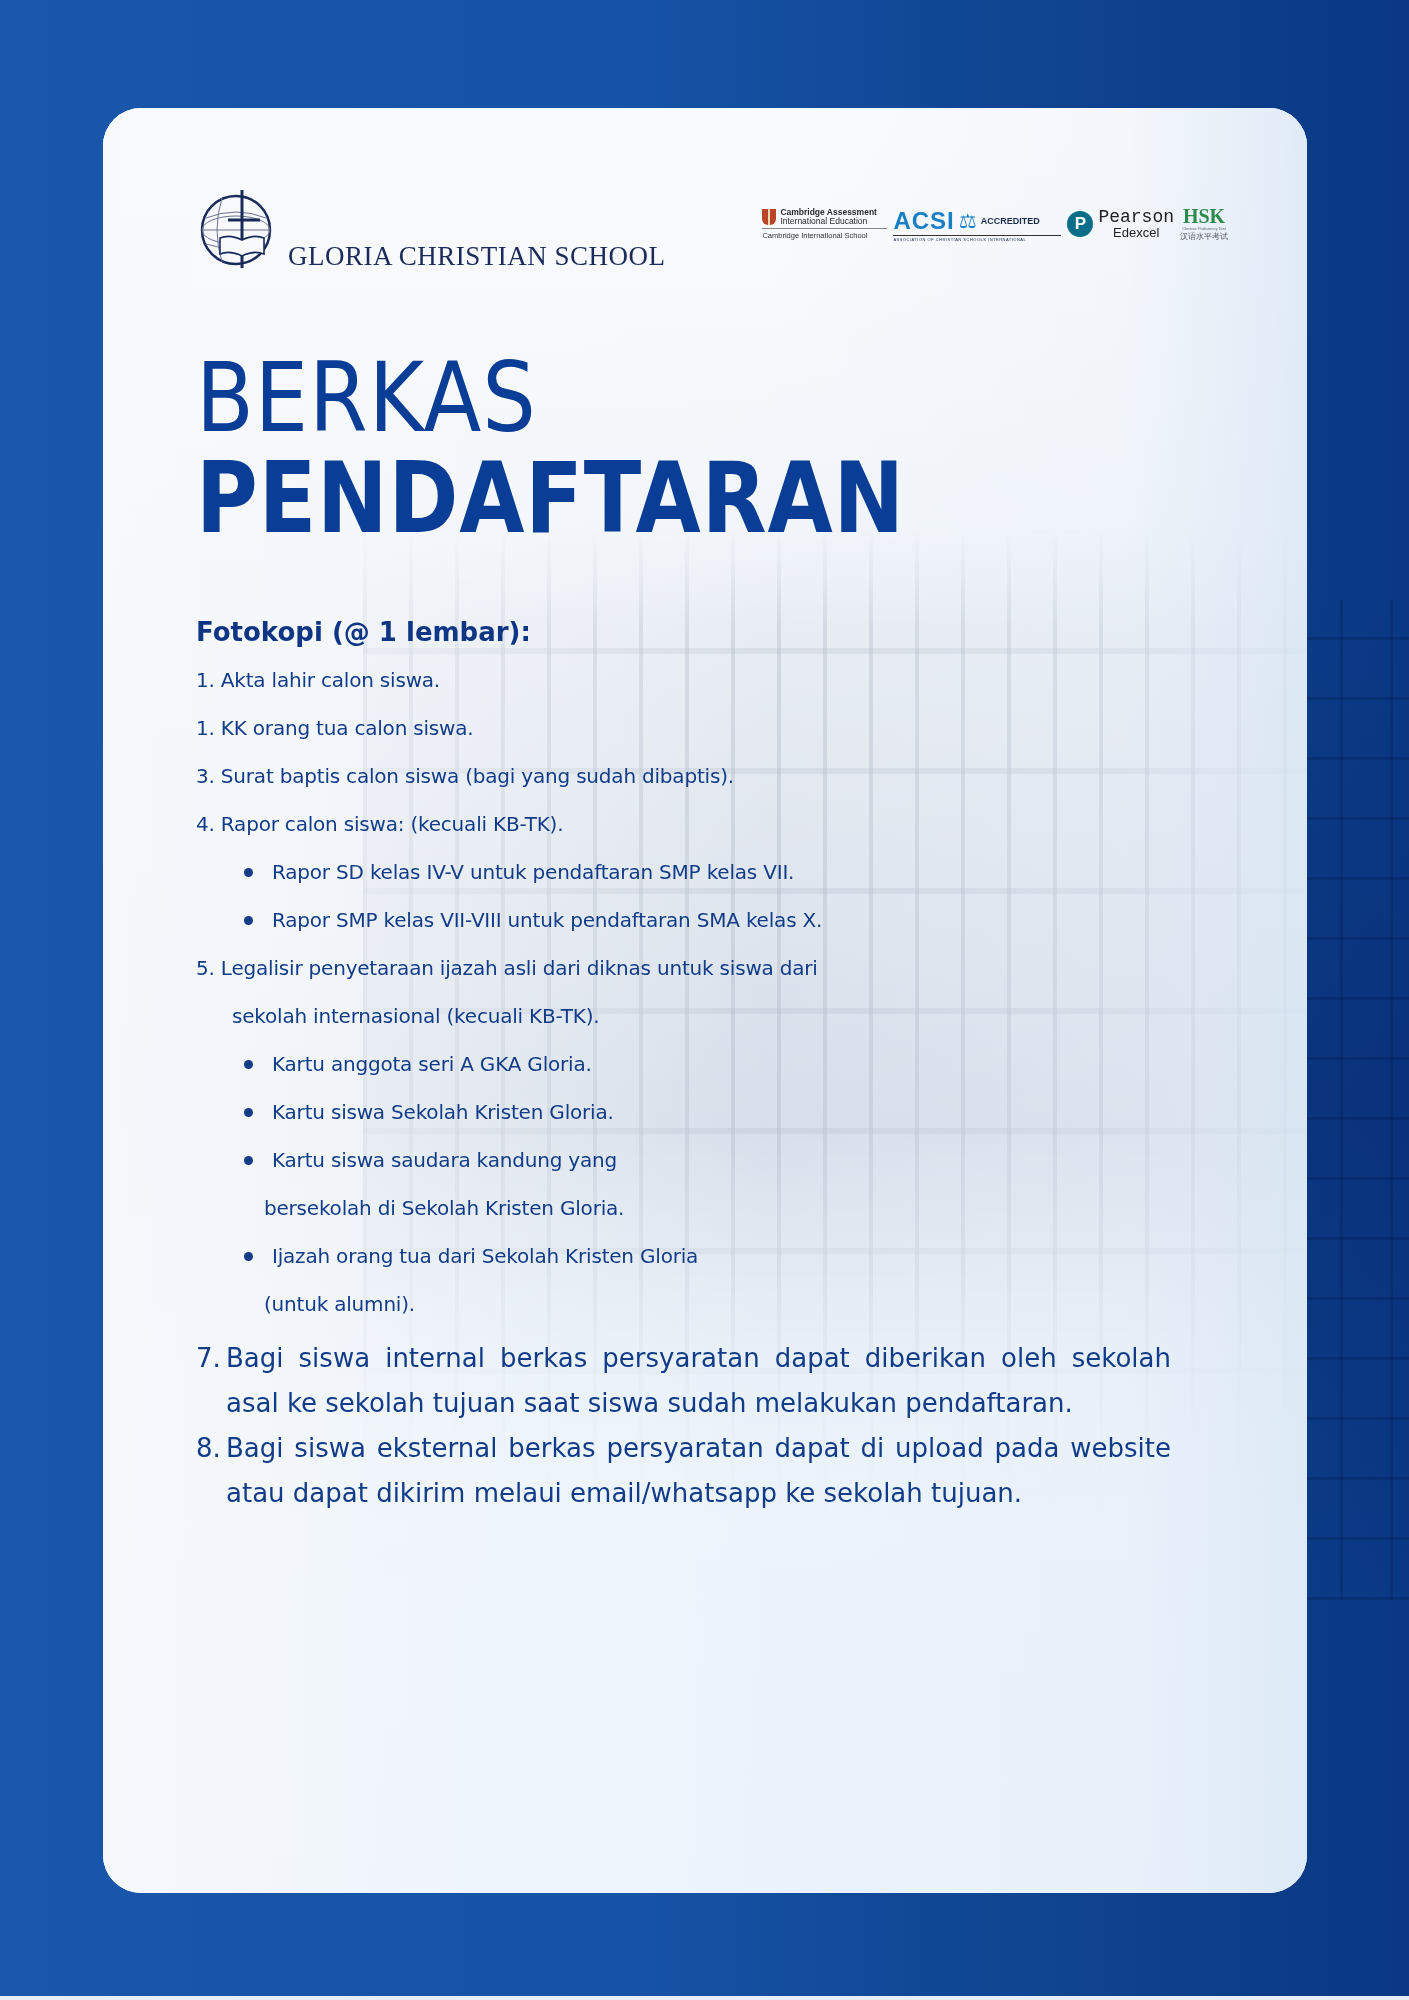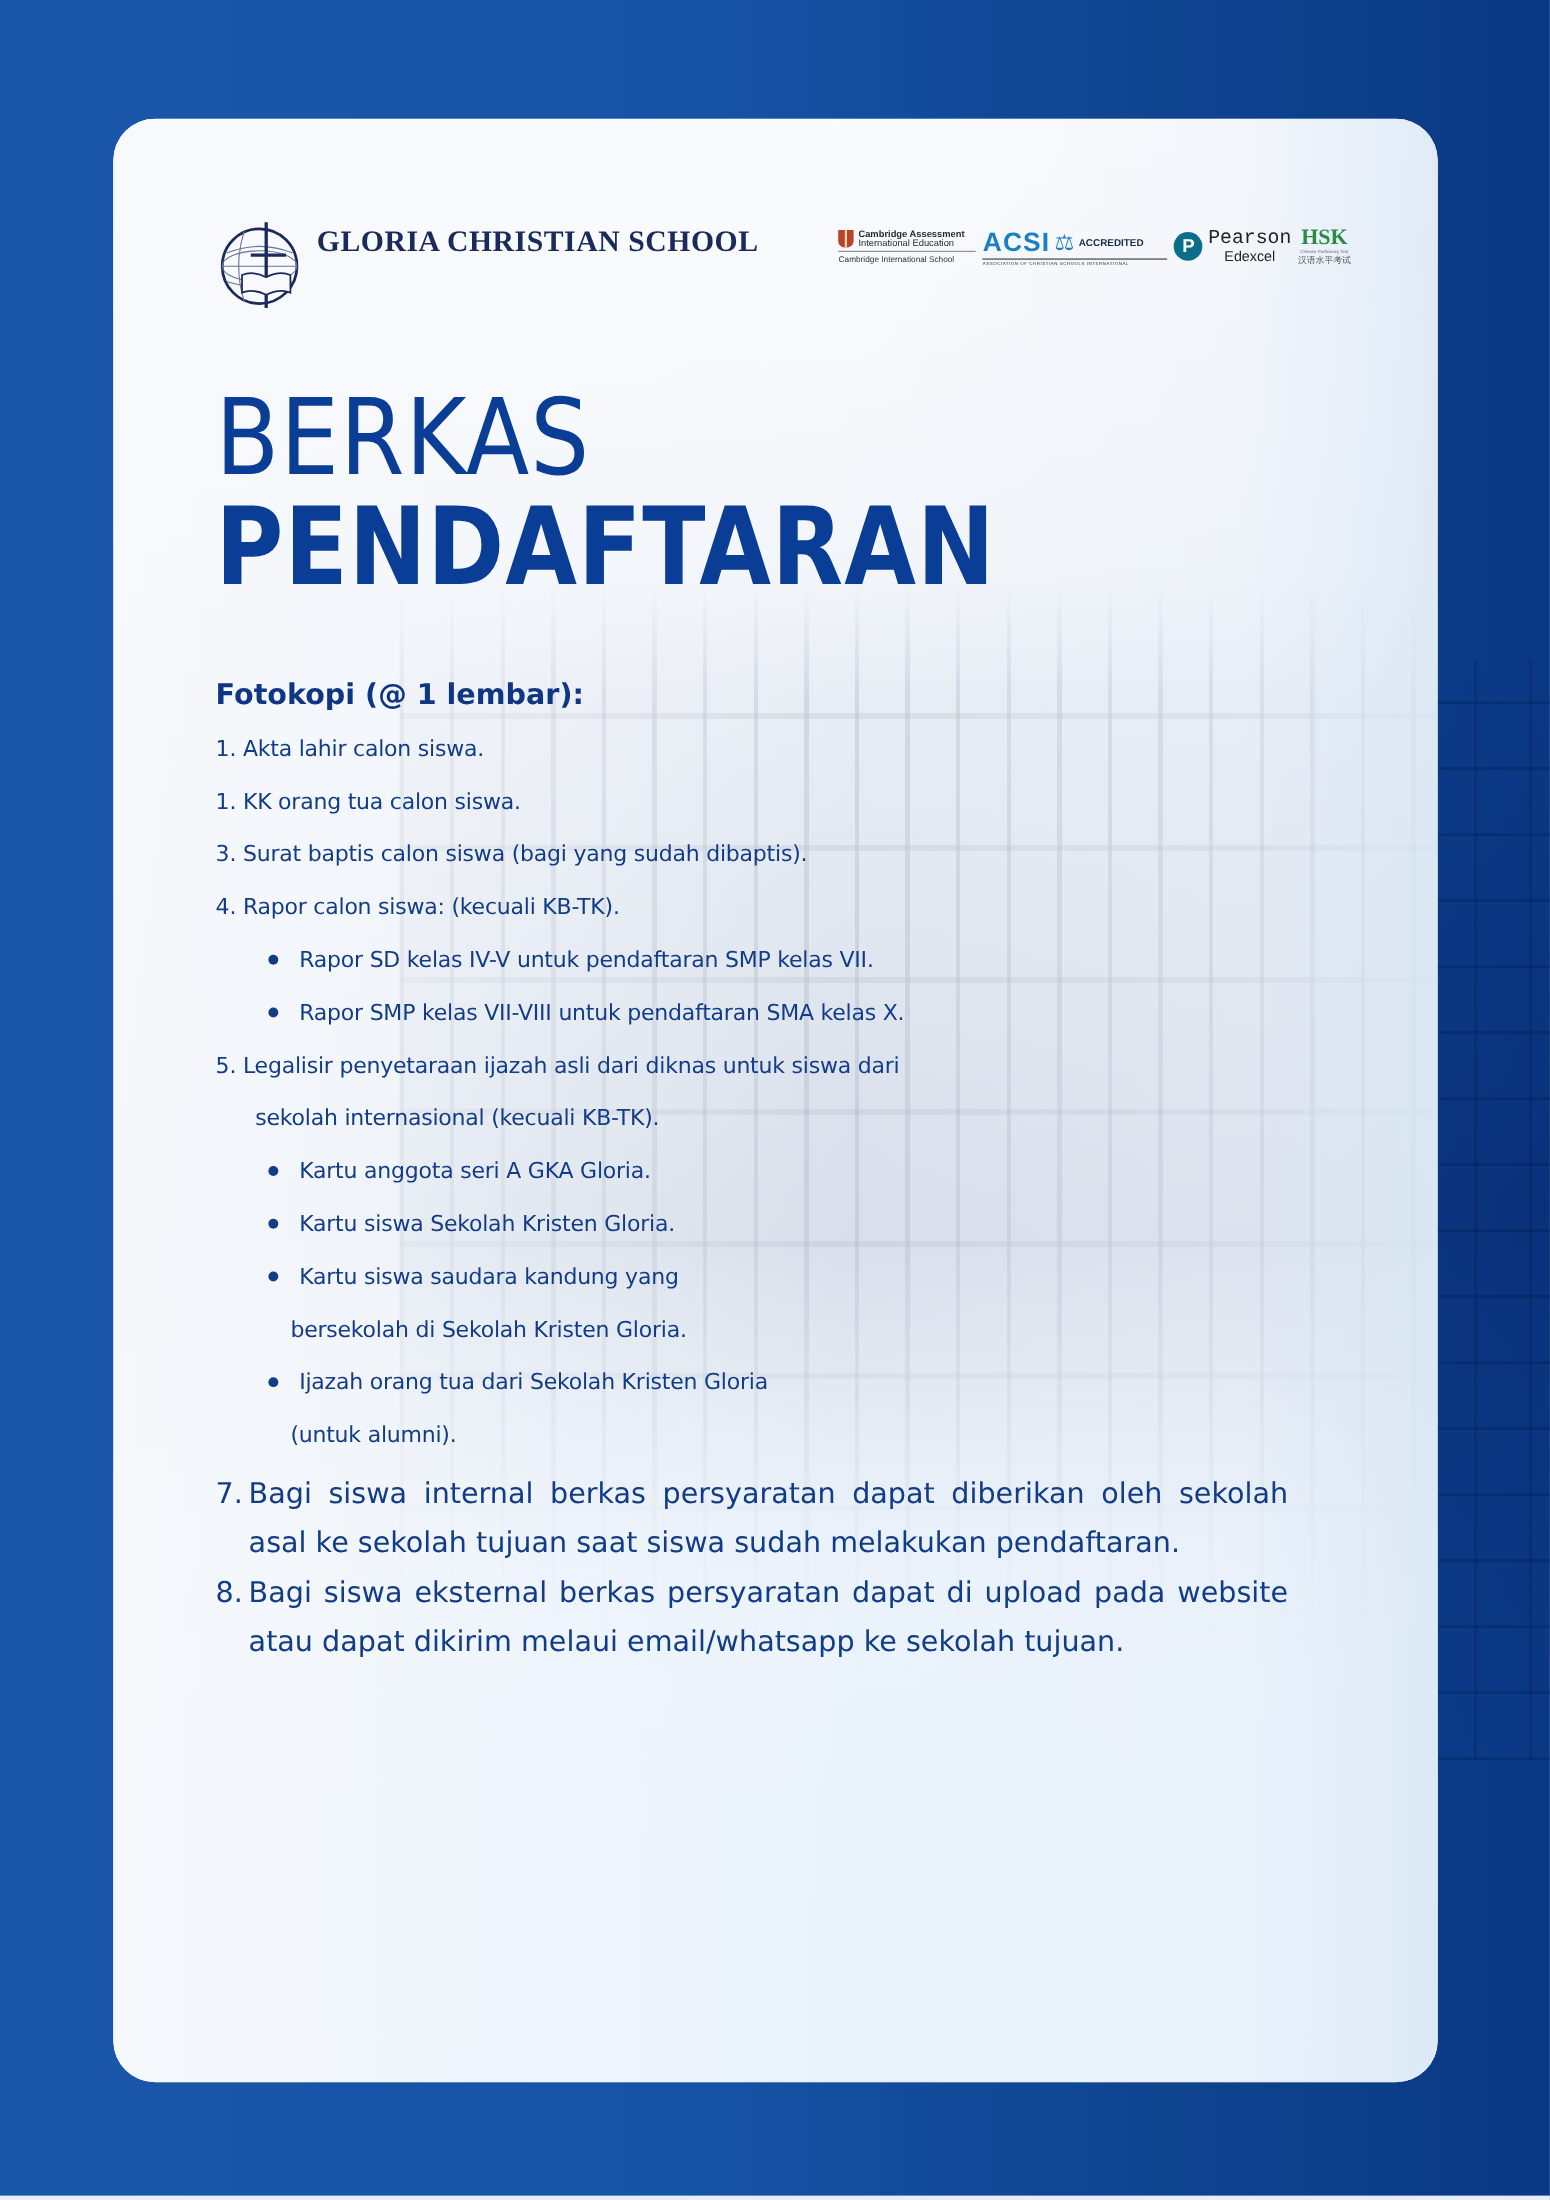--- a/index.html
+++ b/index.html
@@ -36,21 +36,21 @@
   }
   .card-fade {
     position: absolute; left: 0; top: 0; right: 0; bottom: 0;
     background:
       linear-gradient(90deg, rgba(247,249,252,0.92) 0%, rgba(247,249,252,0.55) 25%, rgba(247,249,252,0.15) 55%, rgba(235,241,249,0.4) 85%, rgba(220,232,246,0.85) 100%),
       linear-gradient(180deg, rgba(250,251,253,0.95) 0%, rgba(250,251,253,0.0) 25%, rgba(250,251,253,0) 65%, rgba(232,242,252,0.95) 85%);
   }
   .card-inner { position: absolute; inset: 0; }
 
   .header { position: absolute; left: 95px; top: 80px; width: 1030px; height: 80px; }
-  .logo { position: absolute; left: 0; top: 12px; display: flex; align-items: flex-start; font-weight: bold; }
+  .logo { position: absolute; left: 0; top: 0; display: flex; align-items: flex-end; }
   .logo svg { width: 80px; height: 80px; }
   .logo-text {
     font-family: "Liberation Serif", serif; color: #1a2a5a; font-size: 27px; letter-spacing: 0.5px;
     margin-left: 10px; margin-top: 4px; white-space: nowrap;
   }
   .accreds { position: absolute; right: 0; top: 18px; display: flex; align-items: center; gap: 6px; }
   .acc { display: flex; flex-direction: column; justify-content: center; }
   .cambridge { width: 125px; }
   .cam-top { display: flex; align-items: center; gap: 4px; border-bottom: 1px solid #888; padding-bottom: 2px; }
   .cam-shield { width: 14px; height: 16px; background: #b8452a; border-radius: 0 0 6px 6px; position: relative; }

